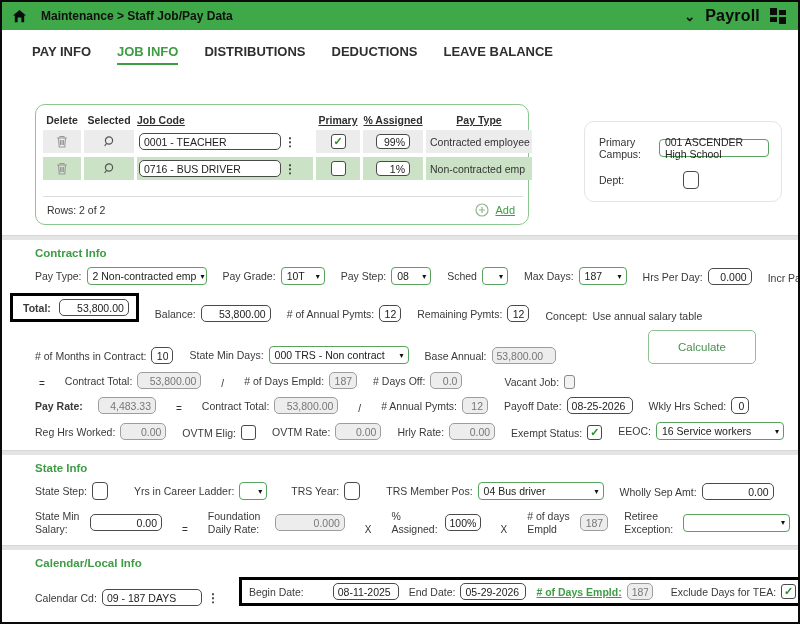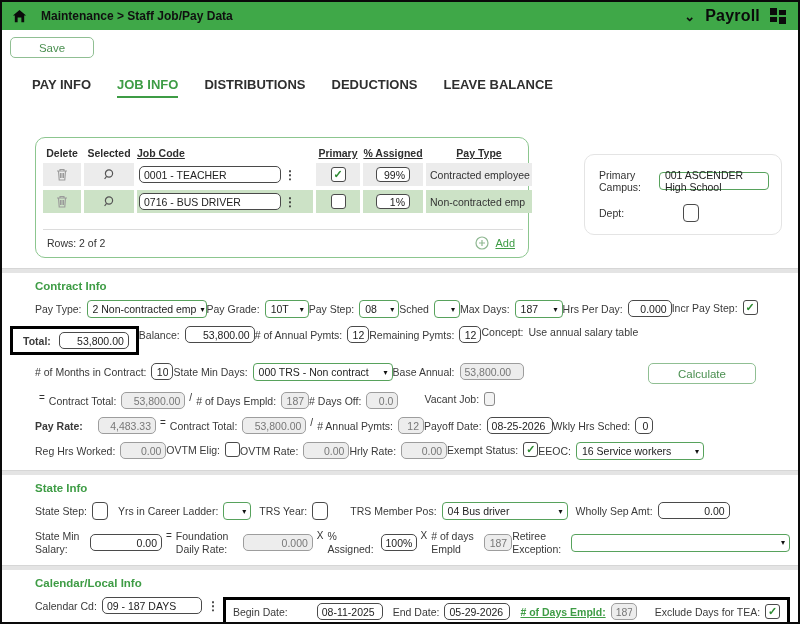--- a/index.html
+++ b/index.html
@@ -75,30 +75,30 @@
          align-items:center; justify-content:space-between; font-size:10.5px; padding:0 4px 0 5px; color:#222; cursor:pointer; }
   .car { font-size:8px; margin-left:4px; color:#111; }
   .chk { width:15px; height:15px; border:1.5px solid #4a4a4a; border-radius:3px; background:#fff;
          display:inline-flex; align-items:center; justify-content:center; }
   .chk span { font-size:11px; line-height:1; color:#2E8B33; font-weight:700; }
   .chk.small { width:11px; height:14px; border-color:#8a8a8a; background:#f3f3f3; }
 
   
   .divider { height:5px; background:#E4E4E4; border-top:1px solid #d6d6d6; margin-top:10px; }
   .sec-title { color:#3E9C45; font-weight:700; font-size:11.5px; margin:7px 0 2px 33px; }
-  .frow { display:flex; align-items:flex-start; margin:8px 0 0 33px; font-size:10.5px; color:#3a3a3a; gap:0; flex-wrap:nowrap; }
+  .frow { display:flex; align-items:flex-end; margin:8px 0 0 33px; font-size:10.5px; color:#3a3a3a; gap:16px; flex-wrap:nowrap; }
   .fg { display:flex; align-items:center; gap:5px; white-space:nowrap; }
   .num { text-align:right; }
   .ro { background:#EDEDED; border-color:#9d9d9d; color:#777; }
   .b { font-weight:700; }
   .op { font-size:10px; color:#333; padding:0 4px; }
   .hl { border:3px solid #000; display:inline-flex; align-items:center; gap:8px; padding:3px 7px; }
   .hl-total { margin-left:-25px; padding-left:10px; }
   .lbl2 { white-space:normal; line-height:1.2; display:inline-block; }
-  .btn-calc { width:108px; height:21px; margin-left:auto; margin-right:42px; }
+  .btn-calc { width:108px; height:34px; margin-left:auto; margin-right:42px; }
   .link-green { color:#3E9C45; font-weight:700; text-decoration:underline; cursor:pointer; }
   .sel-grow { flex:1; margin-right:8px; }
   svg { display:block; }
 </style>
 </head>
 <body>
 
 <div class="frame">
 
   <div class="topbar">
@@ -113,23 +113,20 @@
       <span class="app-name">Payroll</span>
       <span class="apps-ic">
           <i></i>
           <i></i>
           <i></i>
           <i></i>
         </span>
     </span>
   </div>
 
-  <div class="save-row">
-    <button class="btn btn-save">Save</button>
-  </div>
 
 
   <div class="tabs">
     <span class="tab">PAY INFO</span>
     <span class="tab active">JOB INFO</span>
     <span class="tab">DISTRIBUTIONS</span>
     <span class="tab">DEDUCTIONS</span>
     <span class="tab">LEAVE BALANCE</span>
   </div>
 
@@ -421,28 +418,28 @@
         <span>Yrs in Career Ladder:</span>
       <span class="sel" style="width:28px;">
           <span></span>
           <span class="car">▾</span>
         </span>
       </span>
     <span class="fg" style="margin-left:8px;">
         <span>TRS Year:</span>
       <span class="box"></span>
       </span>
-    <span class="fg" style="margin-left:22px;">
+    <span class="fg" style="margin-left:10px;">
         <span>TRS Member Pos:</span>
       <span class="sel" style="width:126px;">
           <span>04 Bus driver</span>
           <span class="car">▾</span>
         </span>
       </span>
-    <span class="fg" style="margin-left:8px;">
+    <span class="fg" style="margin-left:0;">
         <span>Wholly Sep Amt:</span>
       <input class="inp num" style="width: 72px;" value="0.00">
       </span>
   </div>
 
   <div class="frow" style="margin-top:10px;">
     <span class="fg">
         <span class="lbl2" style="width:50px;">State Min Salary:</span>
       <input class="inp num" style="width: 72px;" value="0.00">
       </span>

